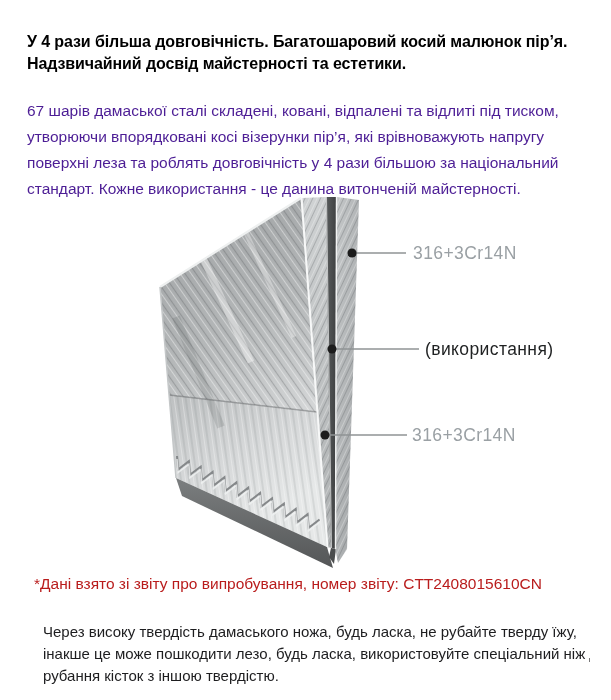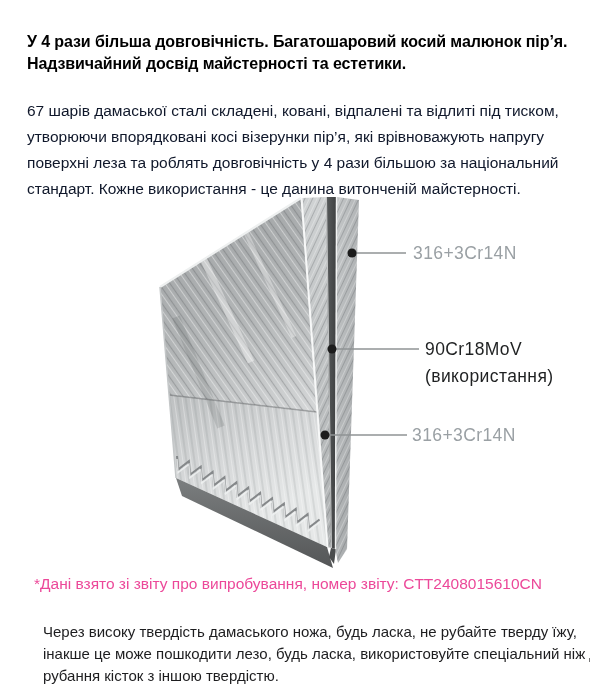--- a/index.html
+++ b/index.html
@@ -13,38 +13,38 @@
   }
   .page-title{
     position:absolute;left:27px;top:31px;width:560px;
     margin:0;
     font-size:16px;line-height:22px;font-weight:bold;color:#000000;
     letter-spacing:-0.1px;
   }
   .intro-paragraph{
     position:absolute;left:27px;top:98px;width:561px;
     margin:0;
-    font-size:15.5px;line-height:26px;color:#0f172a;
+    font-size:15.5px;line-height:26px;color:#4c1d95;
   }
   .figure{
     position:absolute;left:16px;top:197px;width:611px;height:371px;
   }
   .figure svg{position:absolute;left:0;top:0;}
   .callout{
     position:absolute;
     font-size:17.5px;line-height:27px;letter-spacing:0.4px;
     white-space:nowrap;
   }
   .callout-top{left:397px;top:56px;transform:translateY(-50%);}
   .callout-mid{left:409px;top:139px;}
   .callout-bottom{left:396px;top:238px;transform:translateY(-50%);}
   .footnote{
     position:absolute;left:34px;top:573px;
     margin:0;
-    font-size:15.5px;line-height:22px;color:#ec4899;white-space:nowrap;
+    font-size:15.5px;line-height:22px;color:#b91c1c;white-space:nowrap;
   }
   .warning-paragraph{
     position:absolute;left:32px;top:610px;width:572px;
     margin:11px;
     font-size:15px;line-height:22px;color:#1d1d1f;
   }
 </style>
 </head>
 <body>
 
@@ -137,21 +137,20 @@
       <g fill="#1c1c1c">
         <circle cx="336" cy="56" r="4.5"></circle>
         <circle cx="316" cy="152" r="4.5"></circle>
         <circle cx="309" cy="238" r="4.5"></circle>
       </g>
     </svg>
 
     <div class="callout callout-top" style="color: rgb(154, 160, 164);">316+3Cr14N</div>
 
     <div class="callout callout-mid" style="color: rgb(31, 33, 34);">
-      <div>90Cr18MoV</div>
       <div>(використання)</div>
     </div>
 
     <div class="callout callout-bottom" style="color: rgb(154, 160, 164);">316+3Cr14N</div>
   </div>
 
   <p class="footnote">*Дані взято зі звіту про випробування, номер звіту: CTT2408015610CN</p>
 
   <p class="warning-paragraph">Через високу твердість дамаського ножа, будь ласка, не рубайте тверду їжу, інакше це може пошкодити лезо, будь ласка, використовуйте спеціальний ніж для рубання кісток з іншою твердістю.</p>
 

